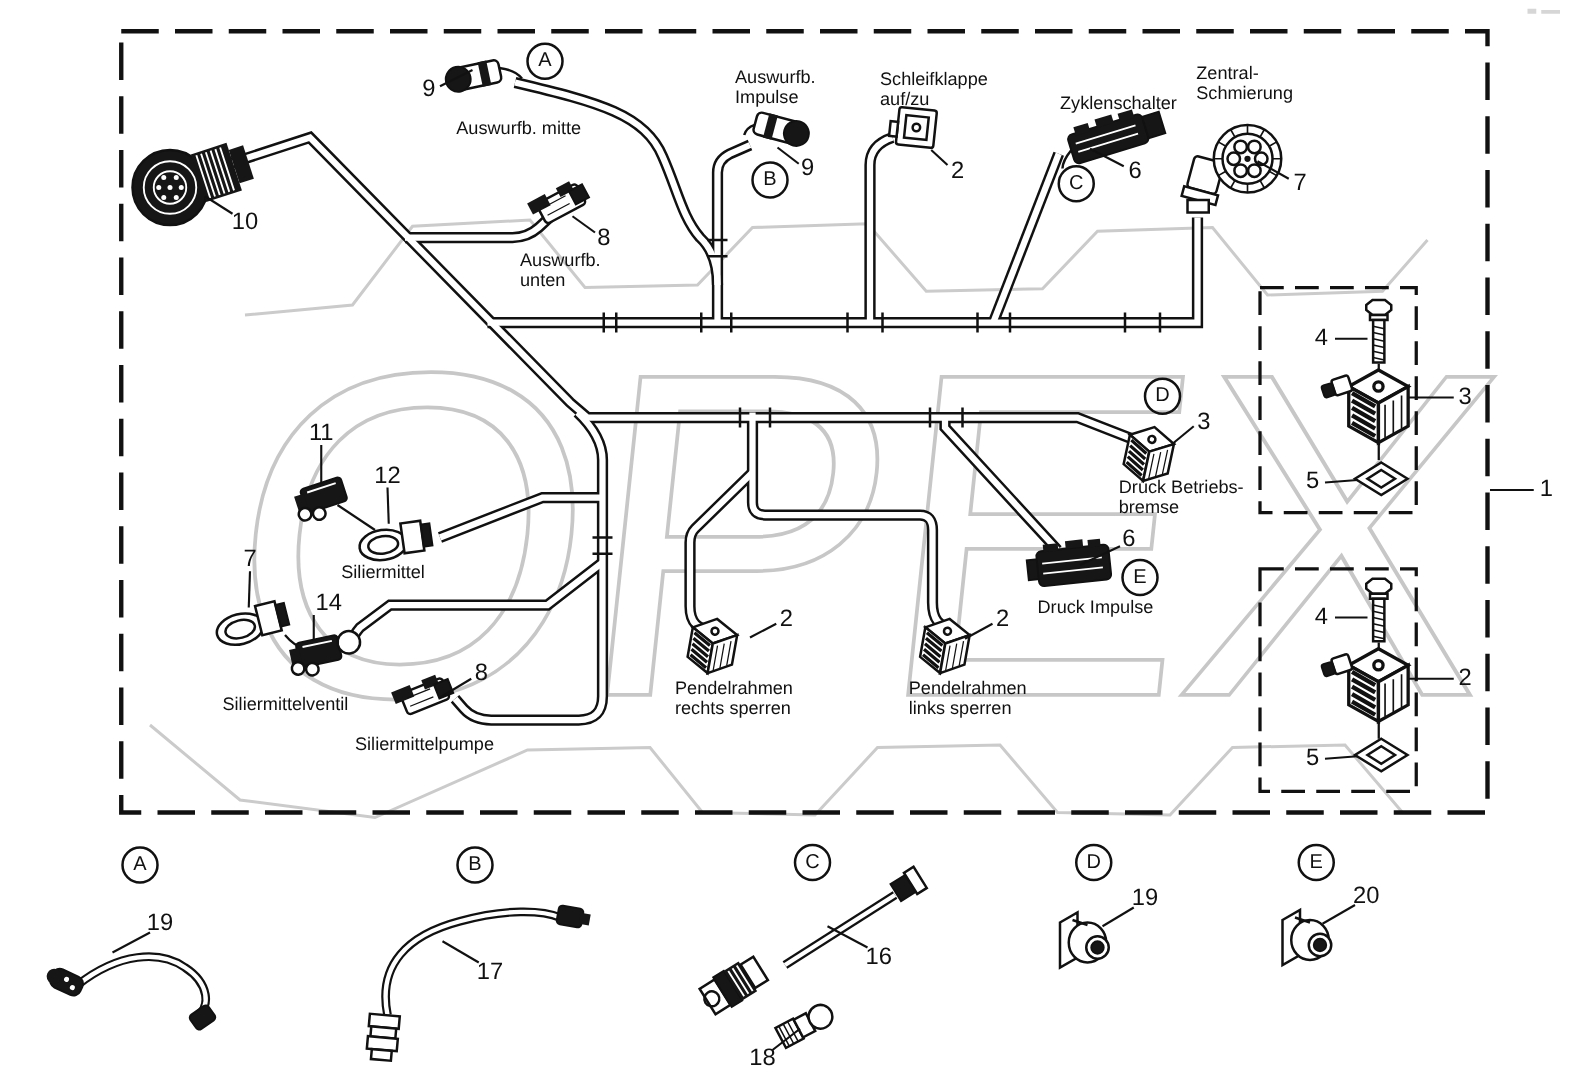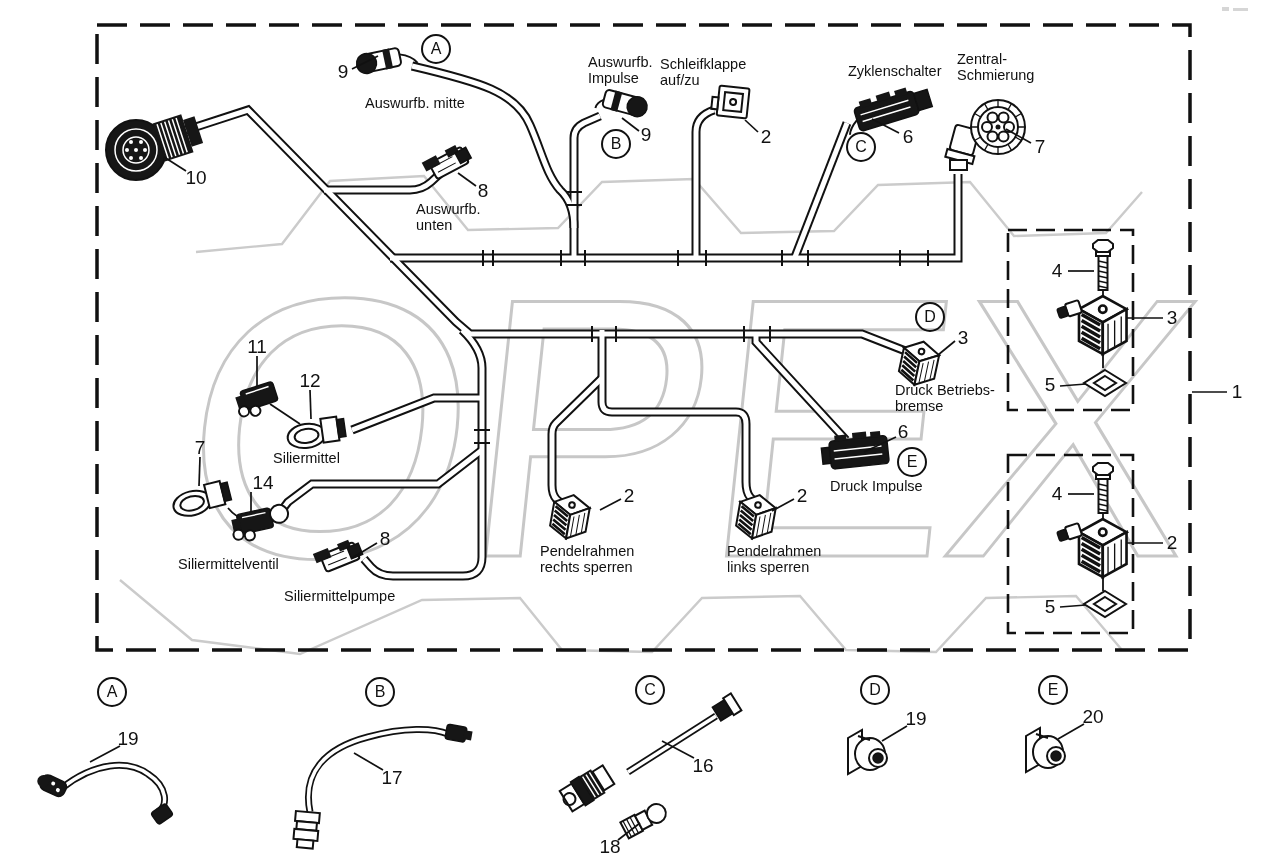--- a/index.html
+++ b/index.html
@@ -419,23 +419,23 @@
 <div class="num" style="left:1050px;top:385px">5</div>
 <div class="num" style="left:1057px;top:494px">4</div>
 <div class="num" style="left:1172px;top:543px">2</div>
 <div class="num" style="left:1050px;top:607px">5</div>
 
 <div class="lbl" style="left:365px;top:96px">Auswurfb. mitte</div>
 <div class="lbl" style="left:416px;top:202px">Auswurfb.
 unten</div>
 <div class="lbl" style="left:588px;top:55px">Auswurfb.
 Impulse</div>
-<div class="lbl" style="left:660px;top:57px">Schleifklappe
+<div class="lbl" style="left:704px;top:57px">Schleifklappe
 auf/zu</div>
-<div class="lbl" style="left:848px;top:64px">Zyklenschalter</div>
+<div class="lbl" style="left:848px;top:76px">Zyklenschalter</div>
 <div class="lbl" style="left:957px;top:52px">Zentral-
 Schmierung</div>
 <div class="lbl" style="left:273px;top:451px">Siliermittel</div>
 <div class="lbl" style="left:178px;top:557px">Siliermittelventil</div>
 <div class="lbl" style="left:284px;top:589px">Siliermittelpumpe</div>
 <div class="lbl" style="left:540px;top:544px">Pendelrahmen
 rechts sperren</div>
 <div class="lbl" style="left:727px;top:544px">Pendelrahmen
 links sperren</div>
 <div class="lbl" style="left:895px;top:383px">Druck Betriebs-

